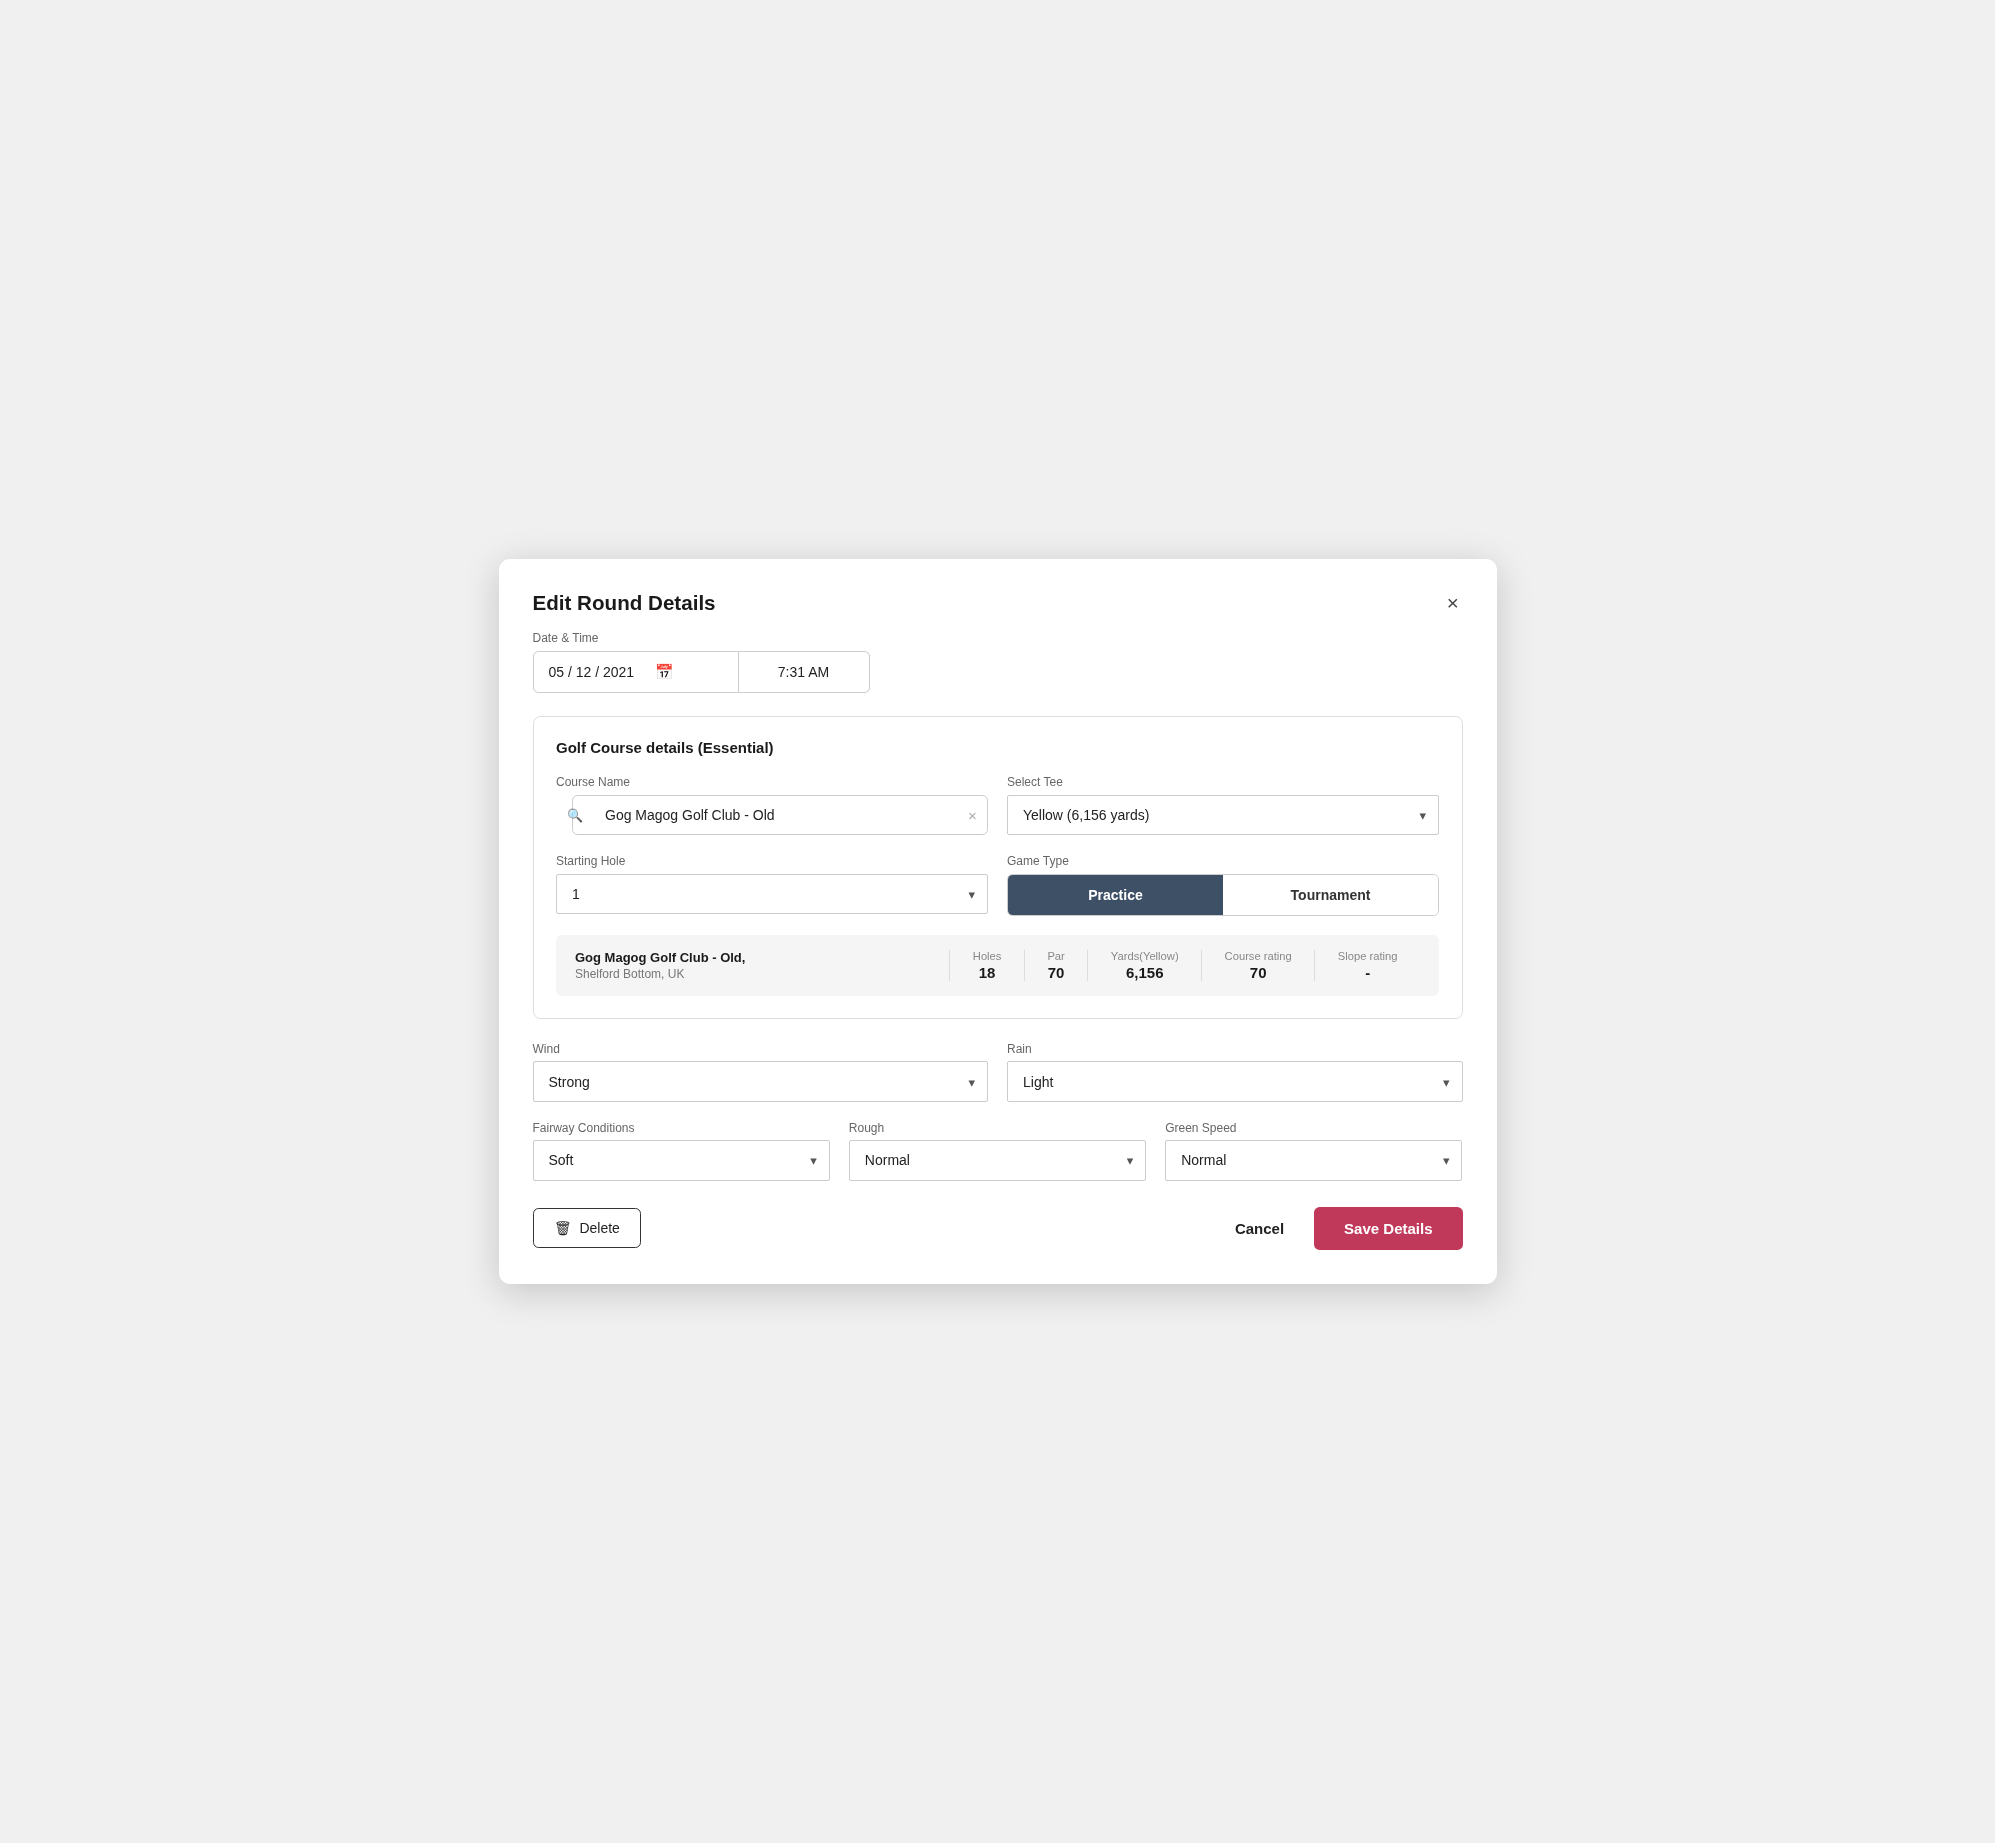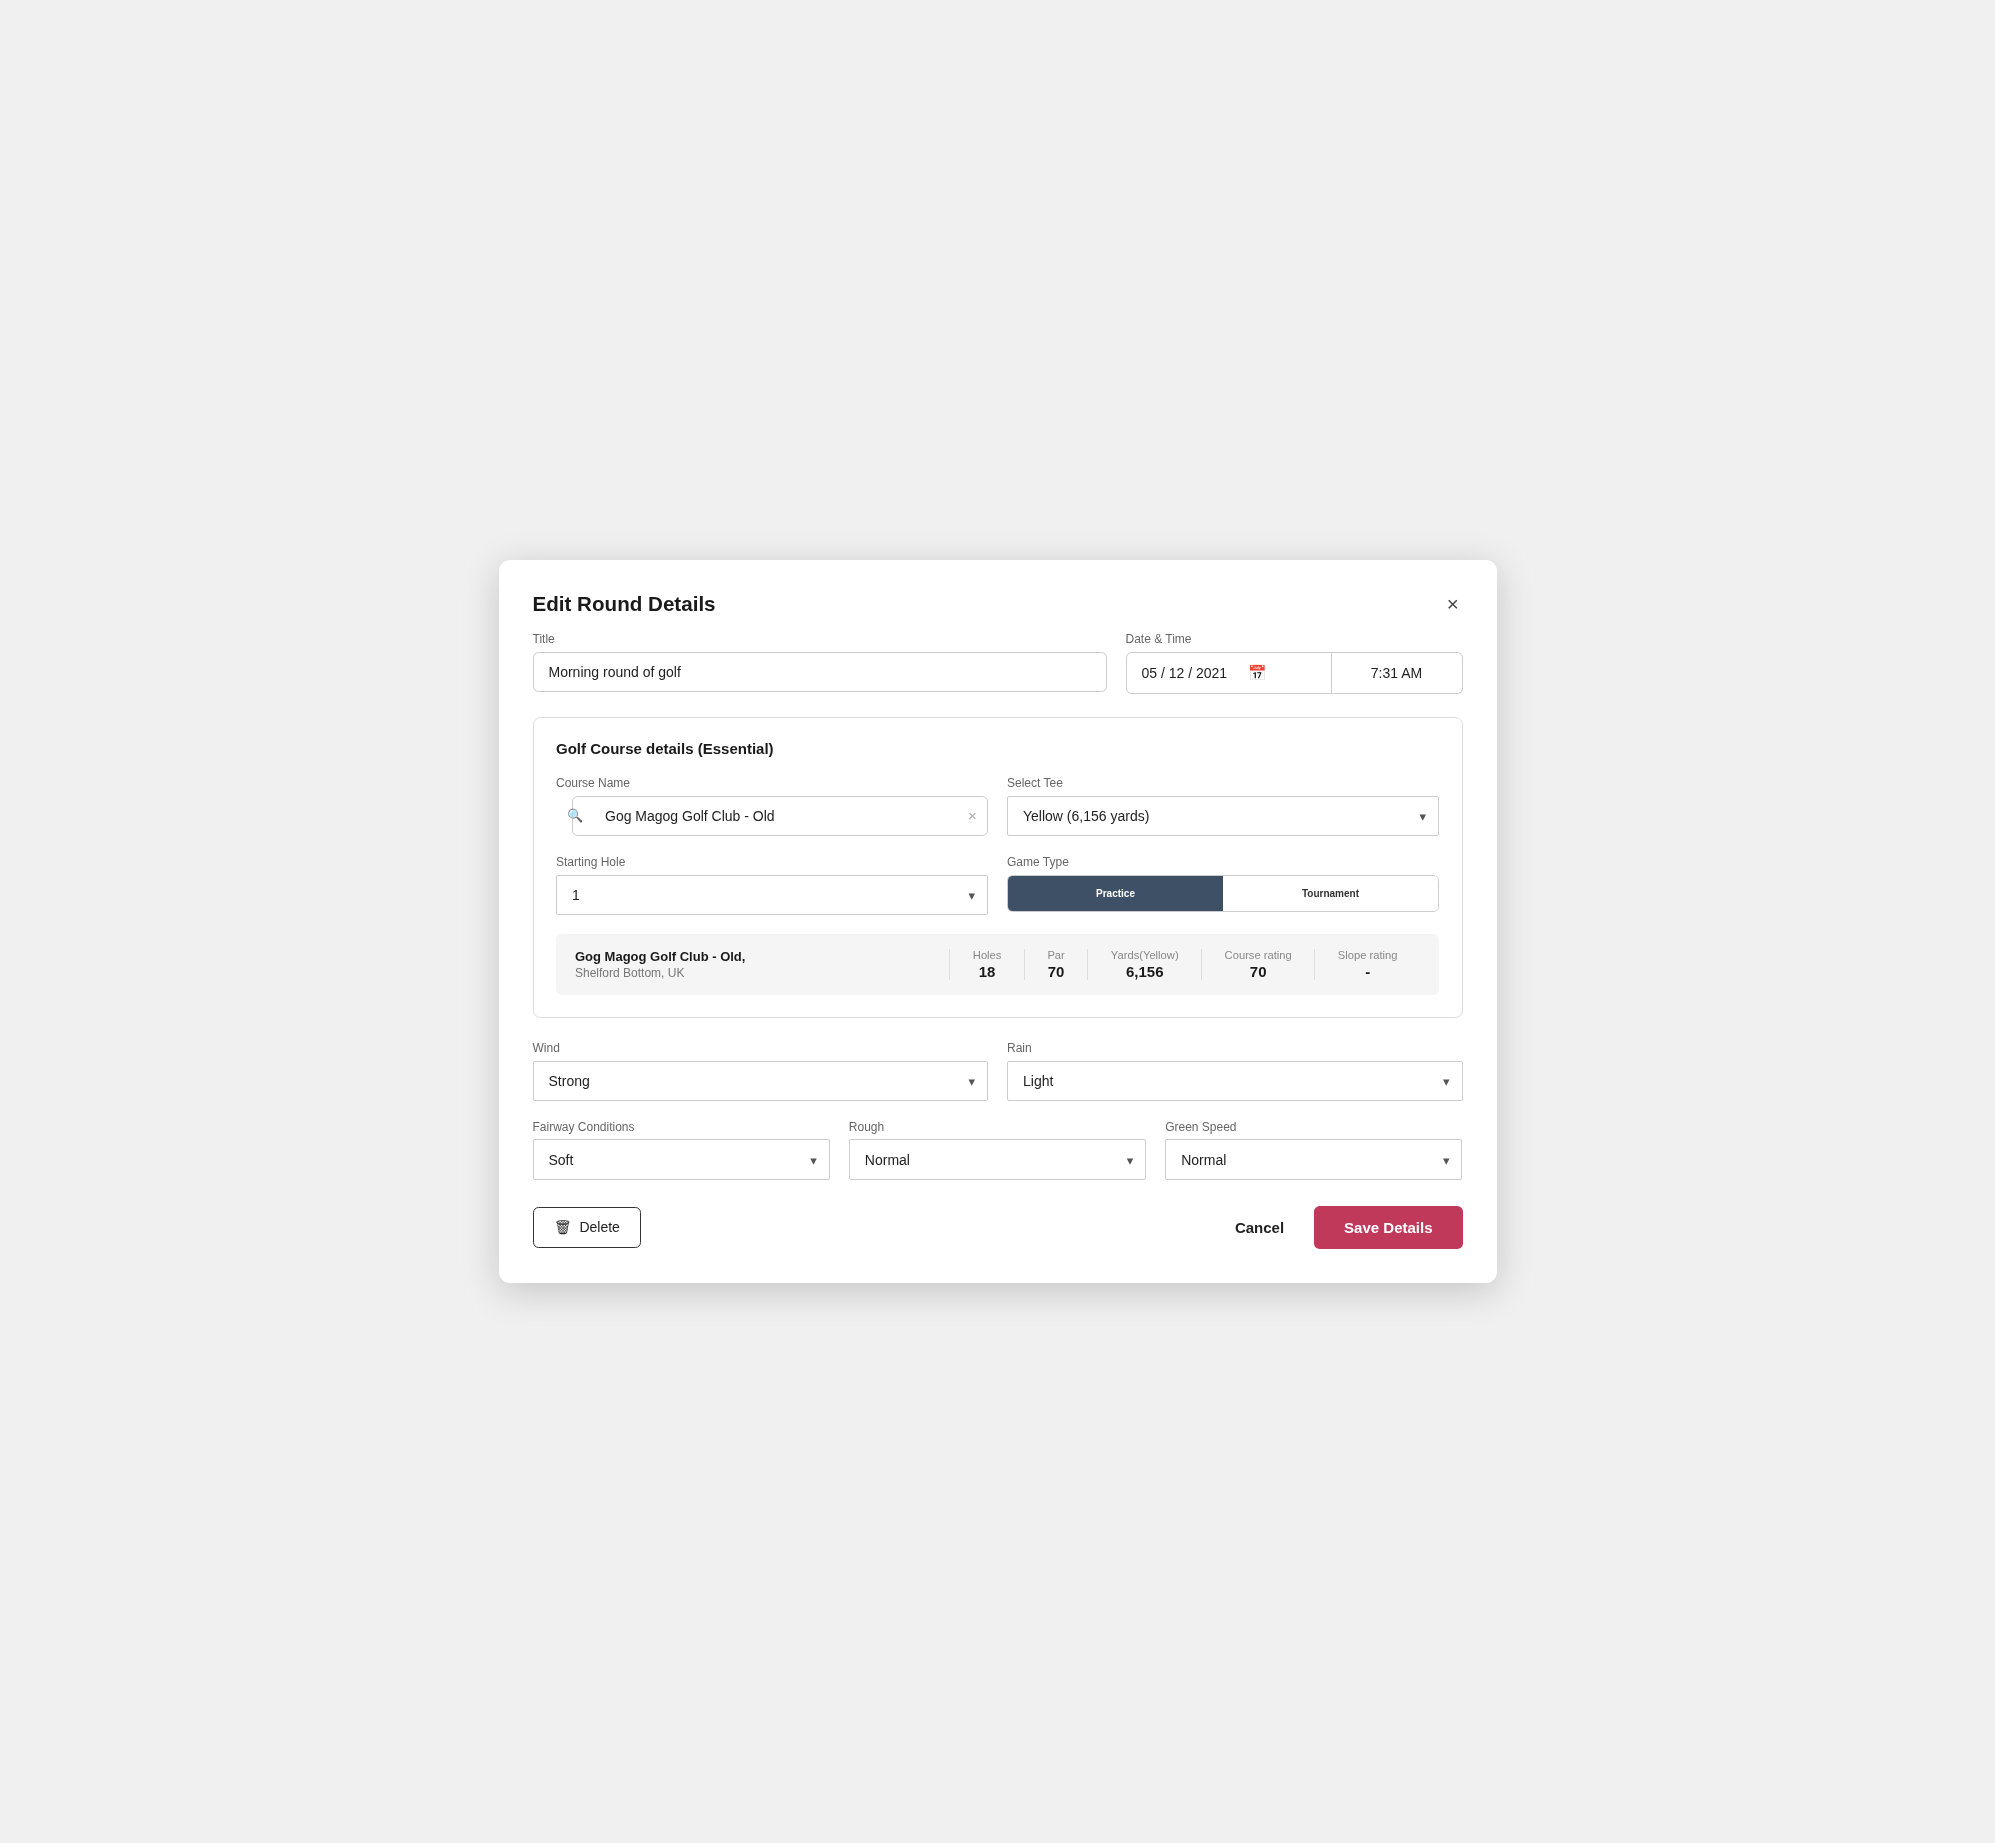--- a/index.html
+++ b/index.html
@@ -175,21 +175,21 @@
     }
     .game-type-toggle {
       display: flex;
       border: 0.9px solid #ccc;
       border-radius: 5.6px;
       overflow: hidden;
     }
     .toggle-btn {
       flex: 1;
       padding: 12px 19px;
-      font-size: 10px;
+      font-size: 14px;
       font-weight: 600;
       cursor: pointer;
       border: none;
       outline: none;
     }
     .toggle-btn.active {
       background: #3d5066;
       color: #fff;
     }
     .toggle-btn.inactive {
@@ -303,24 +303,20 @@
 <body>
 
 <div class="modal">
 
   <div class="modal-header">
     <h2 class="modal-title">Edit Round Details</h2>
     <button class="close-btn">×</button>
   </div>
 
   <div class="top-row">
-    <div class="field-group title-group">
-      <label class="field-label">Title</label>
-      <input class="text-input" type="text" value="Morning round of golf" style="">
-    </div>
     <div class="field-group datetime-group">
       <label class="field-label">Date &amp; Time</label>
       <div class="datetime-row">
         <div class="date-field">
           <span>05 / 12 / 2021</span>
           <span class="calendar-icon">📅</span>
         </div>
         <div class="time-field">
           <span>7:31 AM</span>
         </div>

